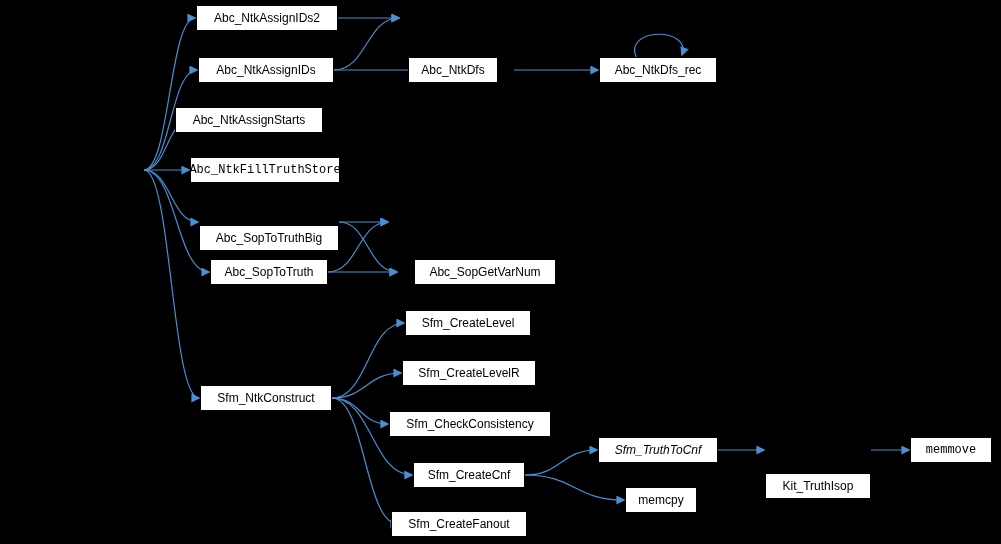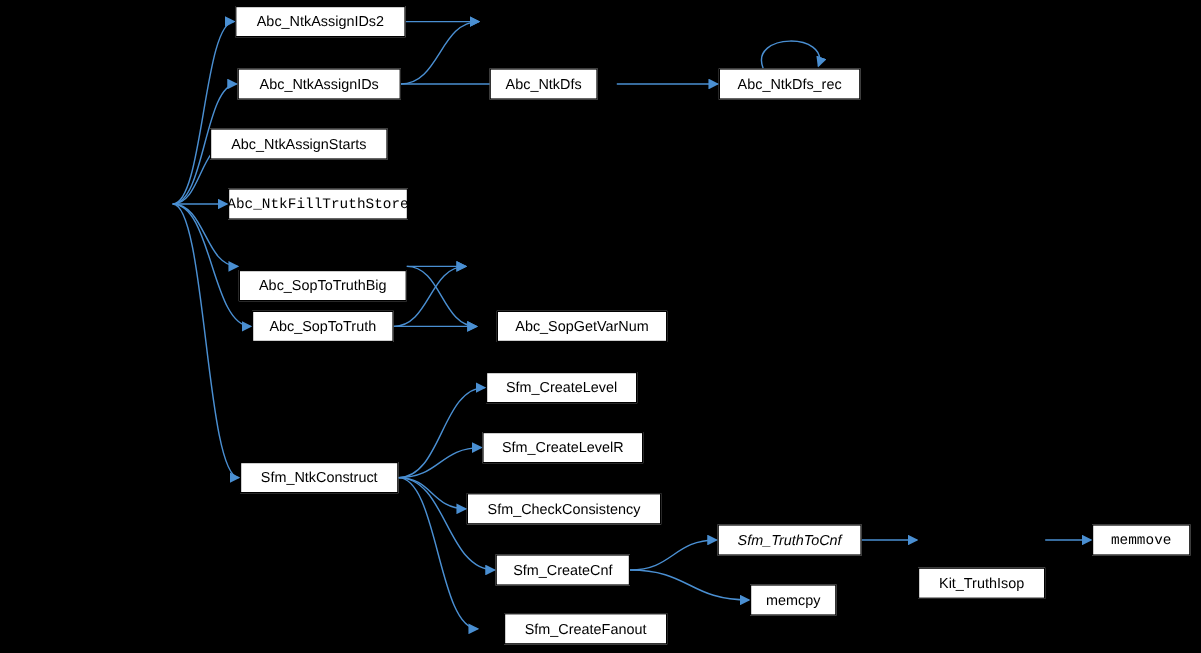--- a/index.html
+++ b/index.html
@@ -92,14 +92,14 @@
     <div class="node" style="left: 414px; top: 259px; width: 142px; height: 26px;">Abc_SopGetVarNum</div>
     <div class="node" style="left: 405px; top: 310px; width: 126px; height: 26px;">Sfm_CreateLevel</div>
     <div class="node" style="left: 402px; top: 360px; width: 134px; height: 26px;">Sfm_CreateLevelR</div>
     <div class="node" style="left: 200px; top: 385px; width: 132px; height: 26px;">Sfm_NtkConstruct</div>
     <div class="node" style="left: 389px; top: 411px; width: 162px; height: 26px;">Sfm_CheckConsistency</div>
     <div class="node" style="left: 413px; top: 462px; width: 112px; height: 26px;">Sfm_CreateCnf</div>
     <div class="node" style="left: 598px; top: 437px; width: 120px; height: 26px; font-style: italic;">Sfm_TruthToCnf</div>
     <div class="node" style="left: 765px; top: 461px; width: 106px; height: 26px; margin-top: 12px;">Kit_TruthIsop</div>
     <div class="node" style="left: 910px; top: 437px; width: 82px; height: 26px; font-family: Liberation Mono, monospace;">memmove</div>
     <div class="node" style="left: 625px; top: 487px; width: 72px; height: 26px;">memcpy</div>
-    <div class="node" style="left: 420px; top: 511px; width: 136px; height: 26px;">Sfm_CreateFanout</div>
+    <div class="node" style="left: 391px; top: 511px; width: 136px; height: 26px;">Sfm_CreateFanout</div>
   </div>
 
 </body></html>

